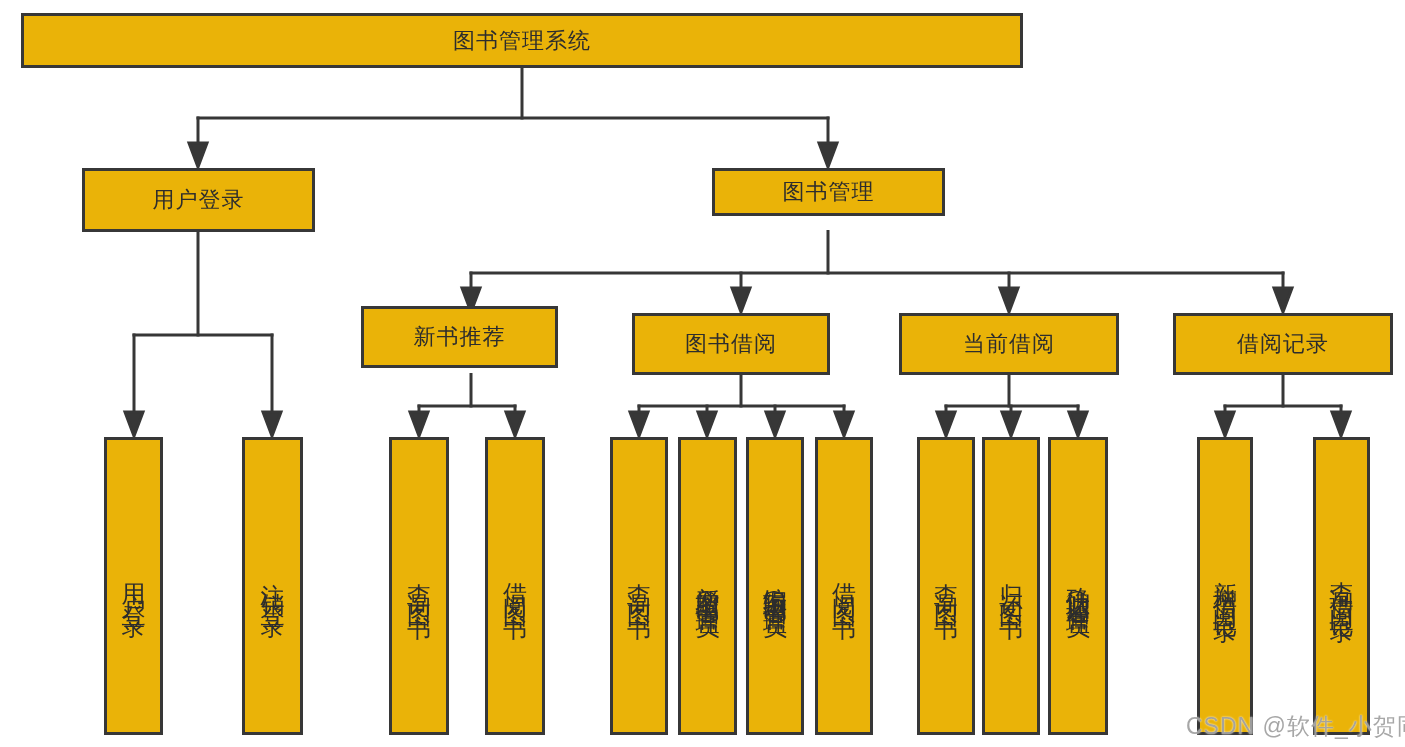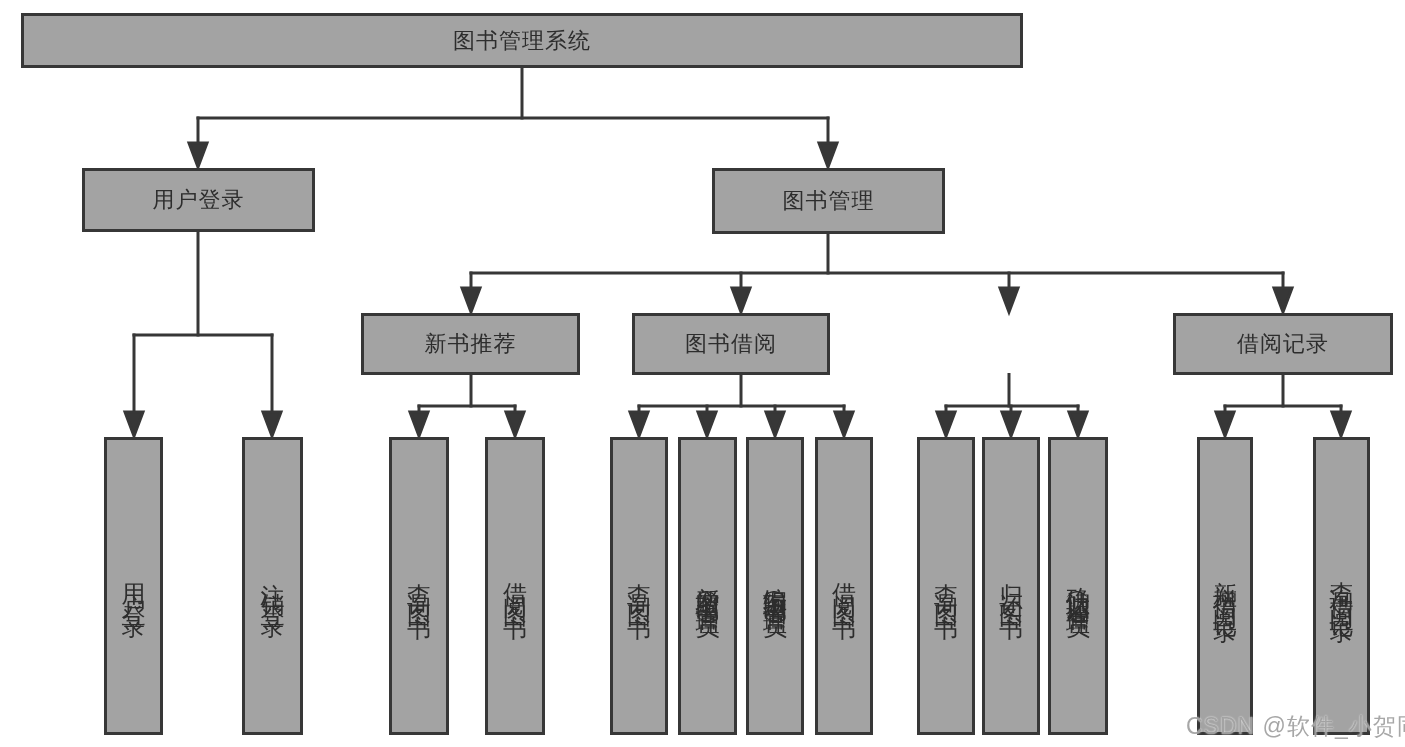--- a/index.html
+++ b/index.html
@@ -8,21 +8,21 @@
     width:1405px;height:747px;
     background:#ffffff;
     font-family:"Liberation Sans","DejaVu Sans",sans-serif;
     overflow:hidden;
   }
   #wires{position:absolute;left:0;top:0;width:1405px;height:747px;z-index:1;pointer-events:none;}
   .box{
     position:absolute;
     box-sizing:border-box;
     border:3px solid #373737;
-    background:#a3a3a3;
+    background:#eab308;
     display:flex;
     align-items:center;
     justify-content:center;
     z-index:2;
   }
   .hbox .lbl{
     color:#2d2d2d;
     font-size:22px;
     letter-spacing:1px;
     white-space:nowrap;
@@ -114,29 +114,32 @@
     </g>
   </svg>
 
   <div class="box hbox" style="left:21px;top:13px;width:1002px;height:55px">
     <span class="lbl">图书管理系统</span>
   </div>
 
   <div class="box hbox" style="left:82px;top:168px;width:233px;height:64px">
     <span class="lbl">用户登录</span>
   </div>
-  <div class="box hbox" style="left:712px;top:168px;width:233px;height:66px">
+  <div class="box hbox" style="left:712px;top:168px;width:233px;height:48px">
     <span class="lbl">图书管理</span>
   </div>
 
-  <div class="box hbox" style="left:361px;top:313px;width:219px;height:62px">
+  <div class="box hbox" style="left:361px;top:306px;width:197px;height:62px">
     <span class="lbl">新书推荐</span>
   </div>
   <div class="box hbox" style="left:632px;top:313px;width:198px;height:62px">
     <span class="lbl">图书借阅</span>
+  </div>
+  <div class="box hbox" style="left:899px;top:313px;width:220px;height:62px">
+    <span class="lbl">当前借阅</span>
   </div>
   <div class="box hbox" style="left:1173px;top:313px;width:220px;height:62px">
     <span class="lbl">借阅记录</span>
   </div>
 
   <div class="box vbox" style="left:104px;top:437px;width:59px;height:298px">
     <span class="vtext" style="letter-spacing: 11px;">用户登录</span>
   </div>
   <div class="box vbox" style="left:242px;top:437px;width:61px;height:298px">
     <span class="vtext" style="letter-spacing: 11px;">注销登录</span>

